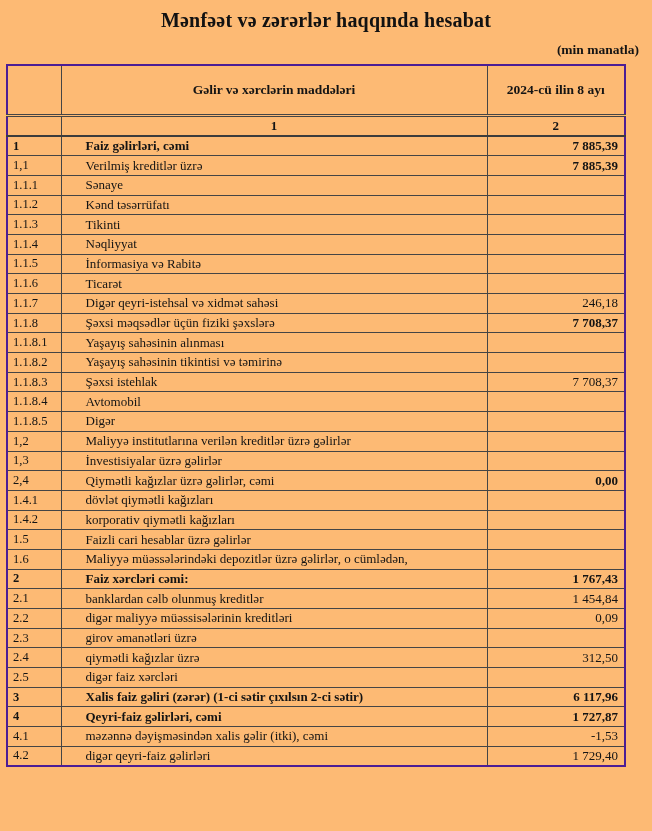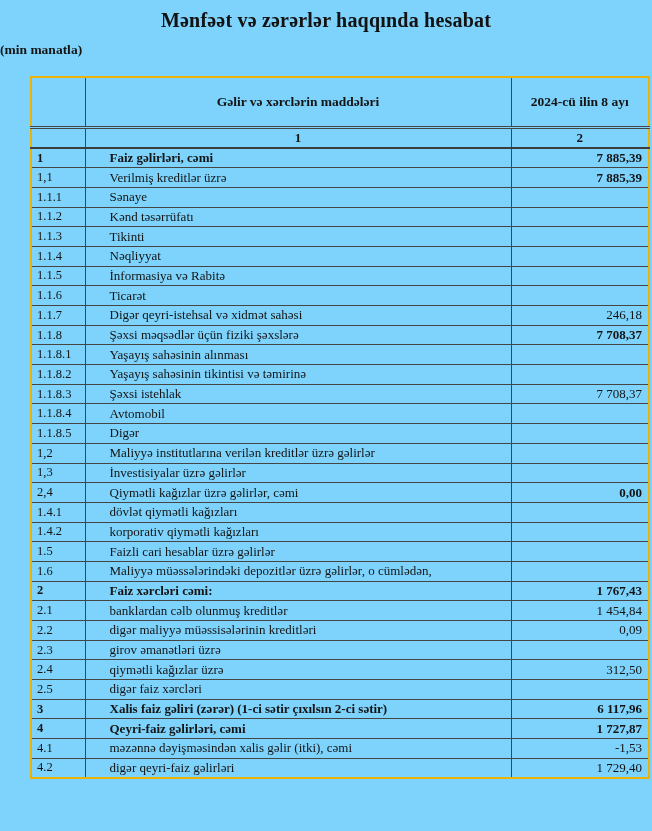--- a/index.html
+++ b/index.html
@@ -1,46 +1,47 @@
 <!DOCTYPE html>
 <html><head>
 <meta charset="utf-8">
 <style>
   html, body { margin: 0; padding: 0; background: #ffffff; }
   .page {
     position: relative;
     width: 652px;
     height: 831px;
-    background: #7dd3fc;
+    background: #fdba74;
     color: #141414;
     font-family: "Liberation Serif", "DejaVu Serif", serif;
     overflow: hidden;
     box-sizing: border-box;
   }
   .title {
     text-align: center;
     padding-top: 9px;
     font-size: 20px;
     font-weight: bold;
     letter-spacing: 0.2px;
     color: #121212;
   }
   .unit-note {
+    text-align: right;
     padding-right: 13px;
     margin-top: 10px;
-    margin-bottom: 18px;
+    margin-bottom: 6px;
     font-weight: bold;
     font-size: 13.5px;
   }
   table.report {
-    margin-left: 30px;
+    margin-left: 6px;
     border-collapse: collapse;
     width: 618px;
     table-layout: fixed;
-    border: 2px solid #eab308;
+    border: 2px solid #4c1d95;
   }
   table.report th, table.report td {
     border: 1px solid #454545;
     box-sizing: border-box;
     overflow: hidden;
     white-space: nowrap;
   }
   tr.head-main th {
     height: 50px;
     font-size: 13.5px;

